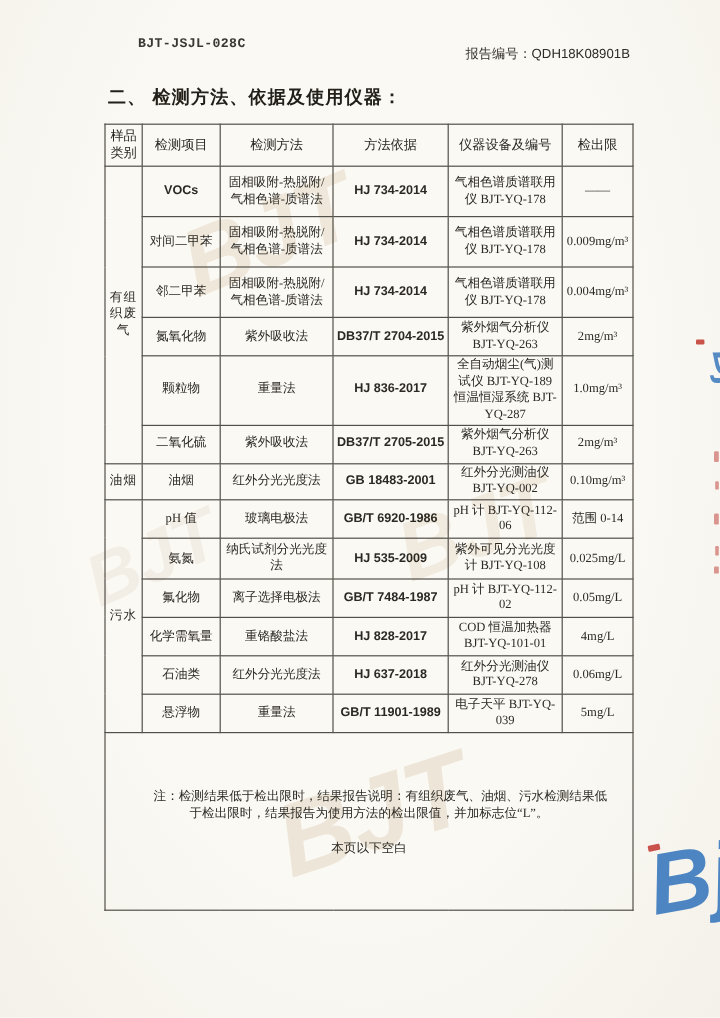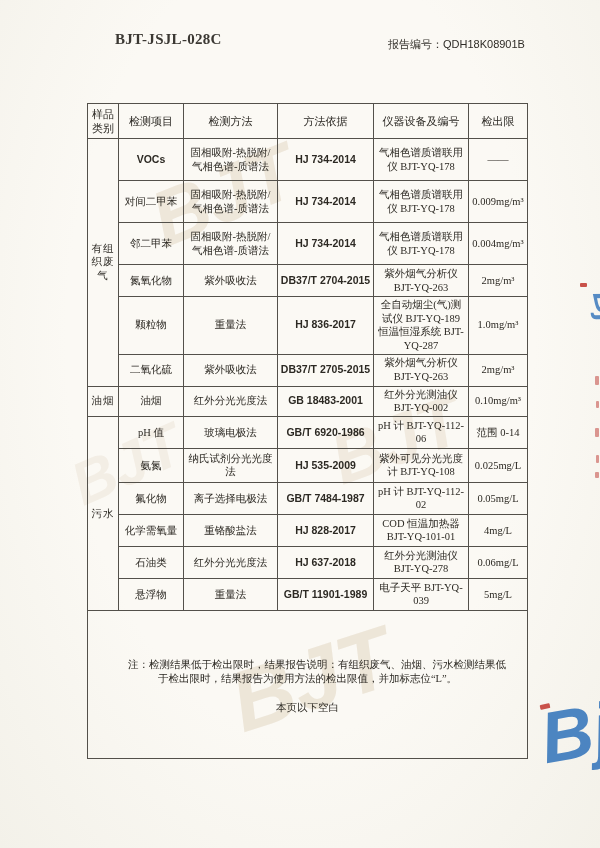--- a/index.html
+++ b/index.html
@@ -9,22 +9,22 @@
     font-family:"Liberation Serif", serif;
   }
   .page{
     position:absolute;inset:0;
     background:
       radial-gradient(ellipse at 50% 40%, #fbf9f4 55%, #f3f1e9 100%);
   }
 
   .doc-code{
     position:absolute;left:115px;top:31px;
-    font-family:Liberation Serif, serif;font-weight:700;
-    font-size:15px;color:#3b3833;letter-spacing:.3px;
+    font-family:Liberation Mono, monospace;font-weight:700;
+    font-size:11px;color:#3b3833;letter-spacing:.3px;
   }
   .report-no{
     position:absolute;left:388px;top:37px;
     font-size:11px;color:#35322c;
     font-family:"Liberation Serif", serif;
   }
   .report-no b{font-family:"Liberation Sans", sans-serif;font-weight:400;color:#2e2b26;}
   .section-title{
     position:absolute;left:90px;top:72px;
     font-family:"Liberation Sans", sans-serif;
@@ -80,20 +80,21 @@
 
   <div class="wm" style="left:150px;top:150px;font-size:78px;transform:rotate(-22deg);">BJT</div>
   <div class="wm" style="left:330px;top:400px;font-size:70px;transform:rotate(-20deg);color:rgba(209,189,160,.24);">BJT</div>
   <div class="wm" style="left:230px;top:630px;font-size:86px;transform:rotate(-18deg);color:rgba(209,189,160,.32);">BJT</div>
   <div class="wm" style="left:70px;top:430px;font-size:60px;transform:rotate(-24deg);color:rgba(209,189,160,.18);">BJT</div>
 
   <div class="doc-code">BJT-JSJL-028C</div>
   <div class="report-no">
     <span>报告编号：</span><b>QDH18K08901B</b>
   </div>
+  <div class="section-title">二、 检测方法、依据及使用仪器：</div>
 
   <table class="methods">
     <colgroup>
       <col style="width:31px">
         <col style="width:65px">
         <col style="width:94px">
       <col style="width:96px">
         <col style="width:95px">
         <col style="width:59px">
     </colgroup>

